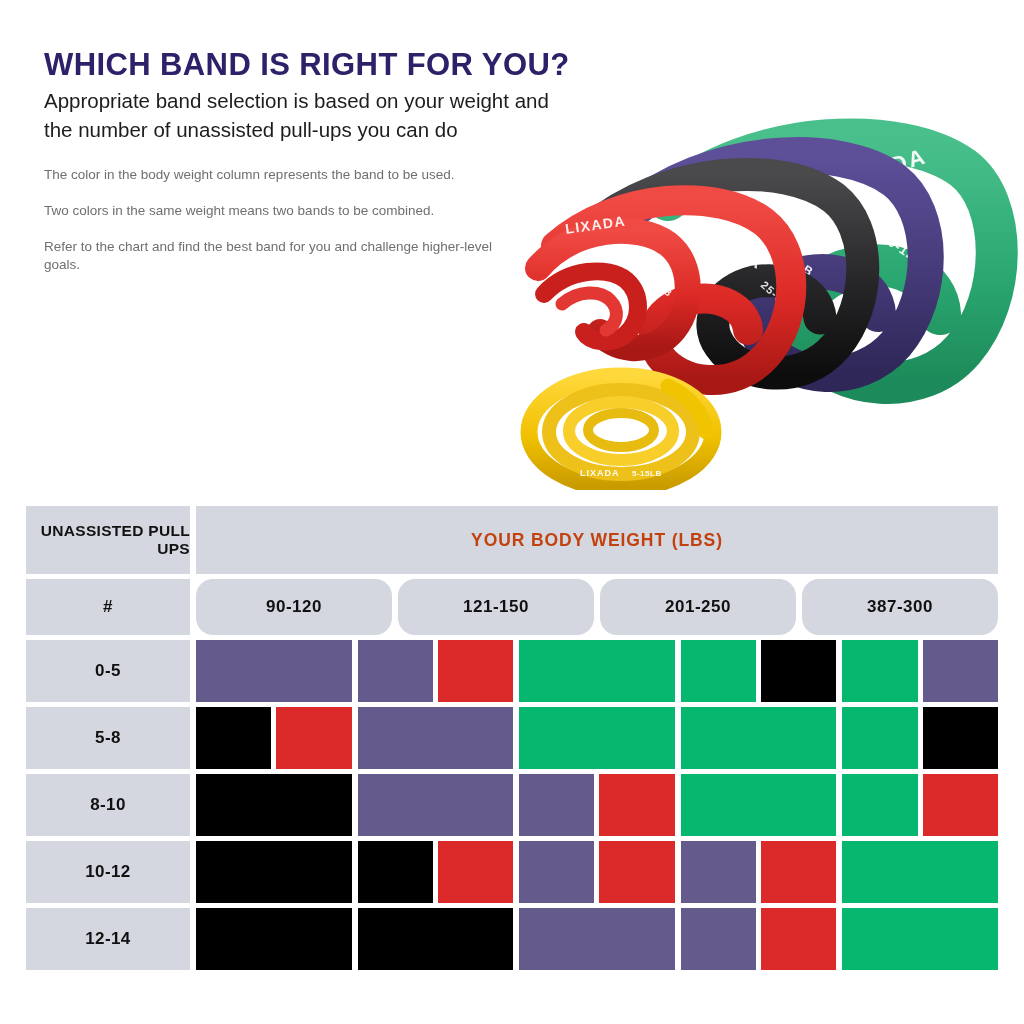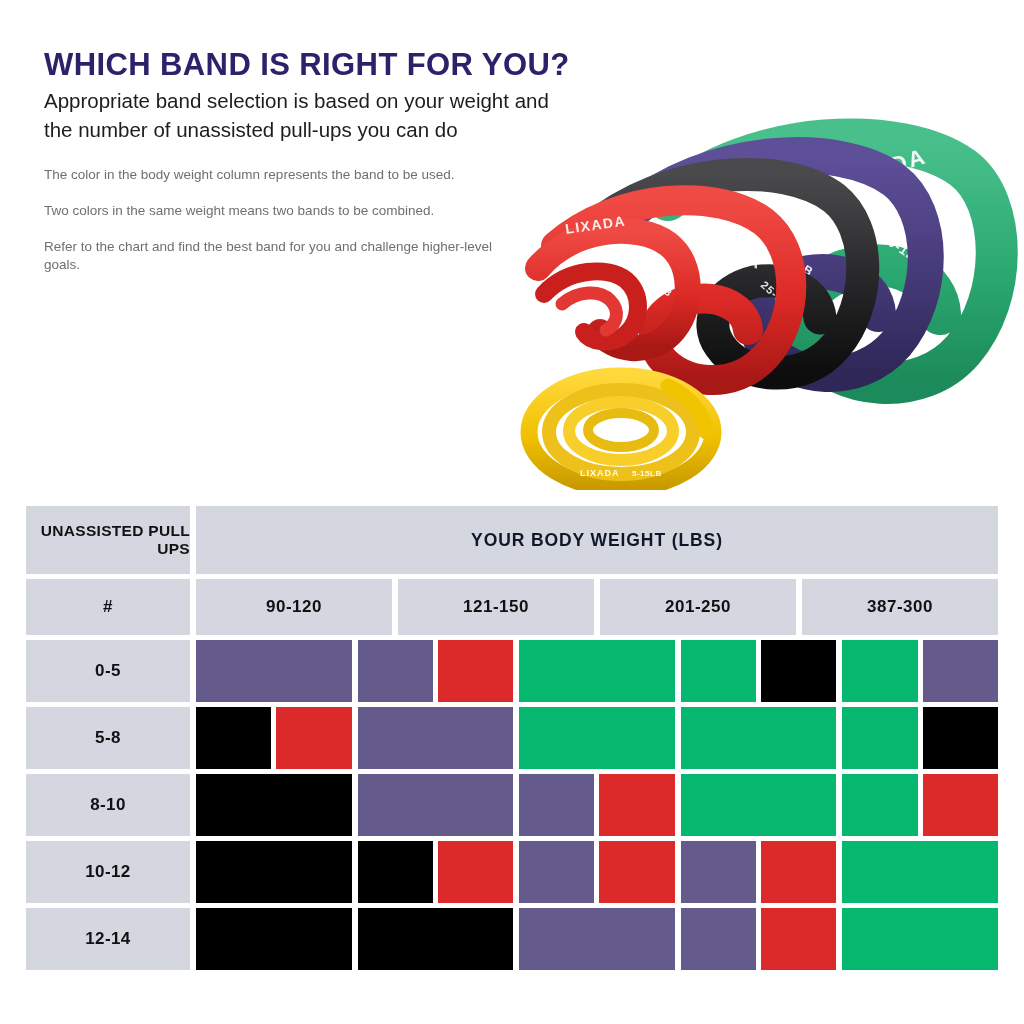--- a/index.html
+++ b/index.html
@@ -44,25 +44,25 @@
     text-align:center;
     font-weight:bold;font-size:17px;color:#111;
     letter-spacing:.4px;line-height:1.15;
     margin-right:6px;
   }
   .cell-label.big{font-size:15.5px;letter-spacing:.3px;text-align:right;}
 
   .spanhdr{
     flex:1;background:#D4D7E0;
     display:flex;align-items:center;justify-content:center;
-    font-weight:bold;font-size:17.5px;color:#0f172a;letter-spacing:.9px;
+    font-weight:bold;font-size:17.5px;color:#c2410c;letter-spacing:.9px;
   }
 
   .cols{flex:1;display:flex;gap:6px;}
-  .col{flex:1;display:flex;gap:5px;}
+  .col{flex:1;display:flex;gap:5px;border-radius:17px;}
   .col.sub{
     background:#D4D7E0;
     align-items:center;justify-content:center;
     font-weight:bold;font-size:17px;color:#111;letter-spacing:.5px;
   }
   .seg{flex:1;}
 
   .c-purple{background:#655A8C;}
   .c-red{background:#DC2A2A;}
   .c-green{background:#06B76F;}

